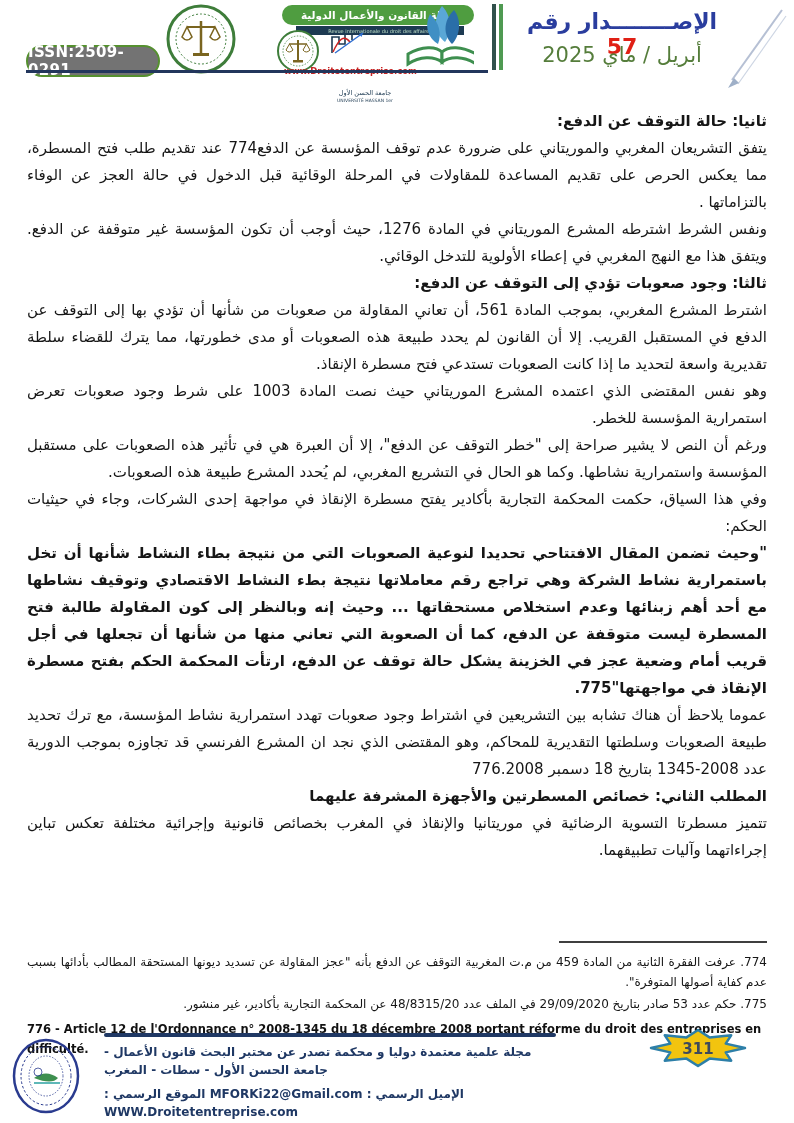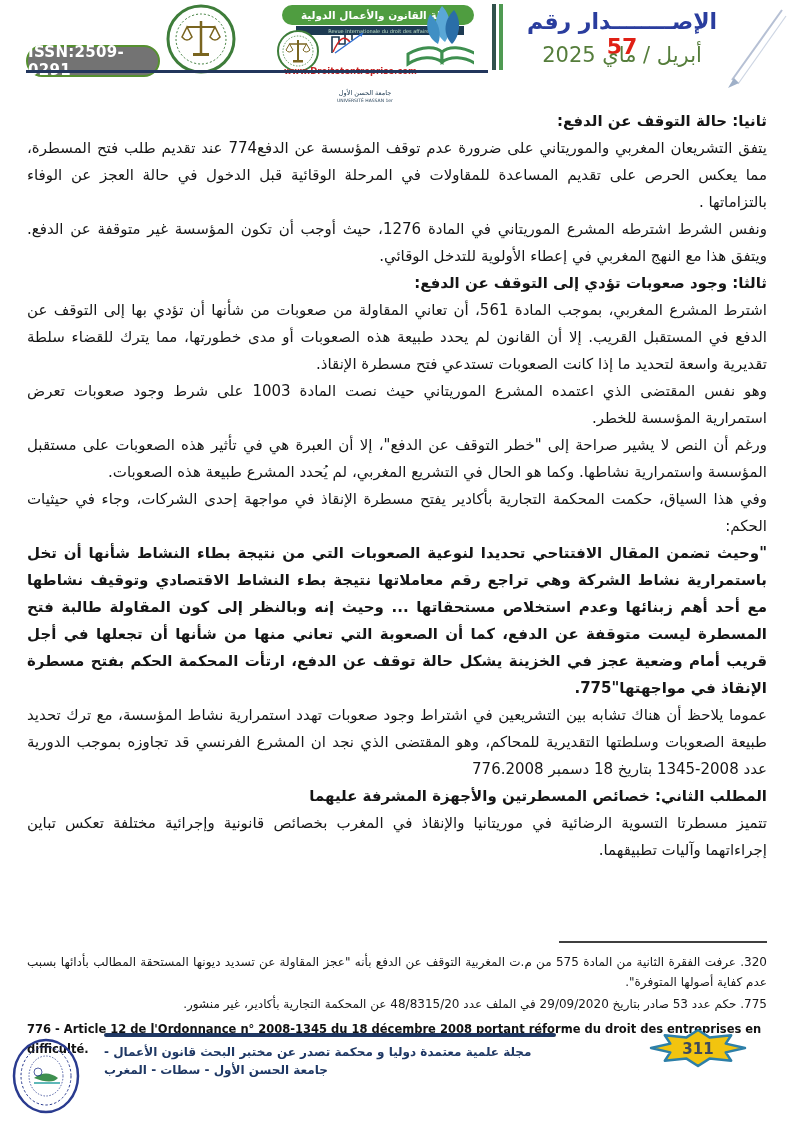--- a/index.html
+++ b/index.html
@@ -143,41 +143,42 @@
     <p class="para">وفي هذا السياق، حكمت المحكمة التجارية بأكادير يفتح مسطرة الإنقاذ في مواجهة إحدى الشركات، وجاء في حيثيات الحكم:</p>
     <p class="para q">"وحيث تضمن المقال الافتتاحي تحديدا لنوعية الصعوبات التي من نتيجة بطاء النشاط شأنها أن تخل باستمرارية نشاط الشركة وهي تراجع رقم معاملاتها نتيجة بطء النشاط الاقتصادي وتوقيف نشاطها مع أحد أهم زبنائها وعدم استخلاص مستحقاتها ... وحيث إنه وبالنظر إلى كون المقاولة طالبة فتح المسطرة ليست متوقفة عن الدفع، كما أن الصعوبة التي تعاني منها من شأنها أن تجعلها في أجل قريب أمام وضعية عجز في الخزينة يشكل حالة توقف عن الدفع، ارتأت المحكمة الحكم بفتح مسطرة الإنقاذ في مواجهتها"775.</p>
     <p class="para">عموما يلاحظ أن هناك تشابه بين التشريعين في اشتراط وجود صعوبات تهدد استمرارية نشاط المؤسسة، مع ترك تحديد طبيعة الصعوبات وسلطتها التقديرية للمحاكم، وهو المقتضى الذي نجد ان المشرع الفرنسي قد تجاوزه بموجب الدورية عدد 2008-1345 بتاريخ 18 دسمبر 776.2008</p>
     <p class="para h">المطلب الثاني: خصائص المسطرتين والأجهزة المشرفة عليهما</p>
     <p class="para">تتميز مسطرتا التسوية الرضائية في موريتانيا والإنقاذ في المغرب بخصائص قانونية وإجرائية مختلفة تعكس تباين إجراءاتهما وآليات تطبيقهما.</p>
 
   </main>
 
   <section class="footnotes">
     <div class="fn-sep"></div>
-    <p class="fn">320. عرفت الفقرة الثانية من المادة 575 من م.ت المغربية التوقف عن الدفع بأنه "عجز المقاولة عن تسديد ديونها المستحقة المطالب بأدائها بسبب عدم كفاية أصولها المتوفرة".</p>
+    <p class="fn">774. عرفت الفقرة الثانية من المادة 459 من م.ت المغربية التوقف عن الدفع بأنه "عجز المقاولة عن تسديد ديونها المستحقة المطالب بأدائها بسبب عدم كفاية أصولها المتوفرة".</p>
     <p class="fn">775. حكم عدد 53 صادر بتاريخ 29/09/2020 في الملف عدد 48/8315/20 عن المحكمة التجارية بأكادير، غير منشور.</p>
     <p class="fn fn-fr">776 - Article 12 de l'Ordonnance n° 2008-1345 du 18 décembre 2008 portant réforme du droit des entreprises en difficulté.</p>
   </section>
 
   <footer>
 
     <div class="stamp">
       <svg width="76" height="80" viewBox="0 0 76 80">
         <ellipse cx="38" cy="40" rx="32" ry="36" fill="none" stroke="#2a3b8f" stroke-width="2.5"></ellipse>
         <ellipse cx="38" cy="40" rx="25" ry="29" fill="none" stroke="#2a3b8f" stroke-width="1" stroke-dasharray="2.5,2"></ellipse>
         <ellipse cx="38" cy="40" rx="17" ry="20" fill="none" stroke="#2a3b8f" stroke-width="0.8" stroke-dasharray="1.5,1.5"></ellipse>
         <path d="M26,42 q12,-9 24,0 q-6,7 -24,0 Z" fill="#3e8f4f"></path>
         <line x1="26" y1="47" x2="52" y2="47" stroke="#2aa0a0" stroke-width="1.5"></line>
         <circle cx="30" cy="36" r="4" fill="none" stroke="#2a3b8f" stroke-width="0.8"></circle>
       </svg>
     </div>
 
     <div class="footer-center">
       <div class="fbar"></div>
       <div class="fline">مجلة علمية معتمدة  دوليا و محكمة تصدر عن مختبر البحث قانون الأعمال - جامعة الحسن الأول - سطات - المغرب</div>
+      <div class="fline">الإميل الرسمي : MFORKi22@Gmail.com الموقع الرسمي : WWW.Droitetentreprise.com</div>
 
     </div>
 
     <div class="starbadge">
       <svg width="100" height="44" viewBox="0 0 100 44">
         <polygon points="97,22 77.7,17.6 83.2,9.3 61.5,11.4 50,4 38.5,11.4 16.8,9.3 22.3,17.6 3,22 22.3,26.4 16.8,34.7 38.5,32.6 50,40 61.5,32.6 83.2,34.7 77.7,26.4" fill="#f2c40f" stroke="#2d7fa8" stroke-width="2.5" stroke-linejoin="round"></polygon>
         <text x="50" y="27.5" text-anchor="middle" font-size="15" font-weight="bold" fill="#3d4a5c" font-family="DejaVu Sans, sans-serif">311</text>
       </svg>
     </div>
   </footer>

